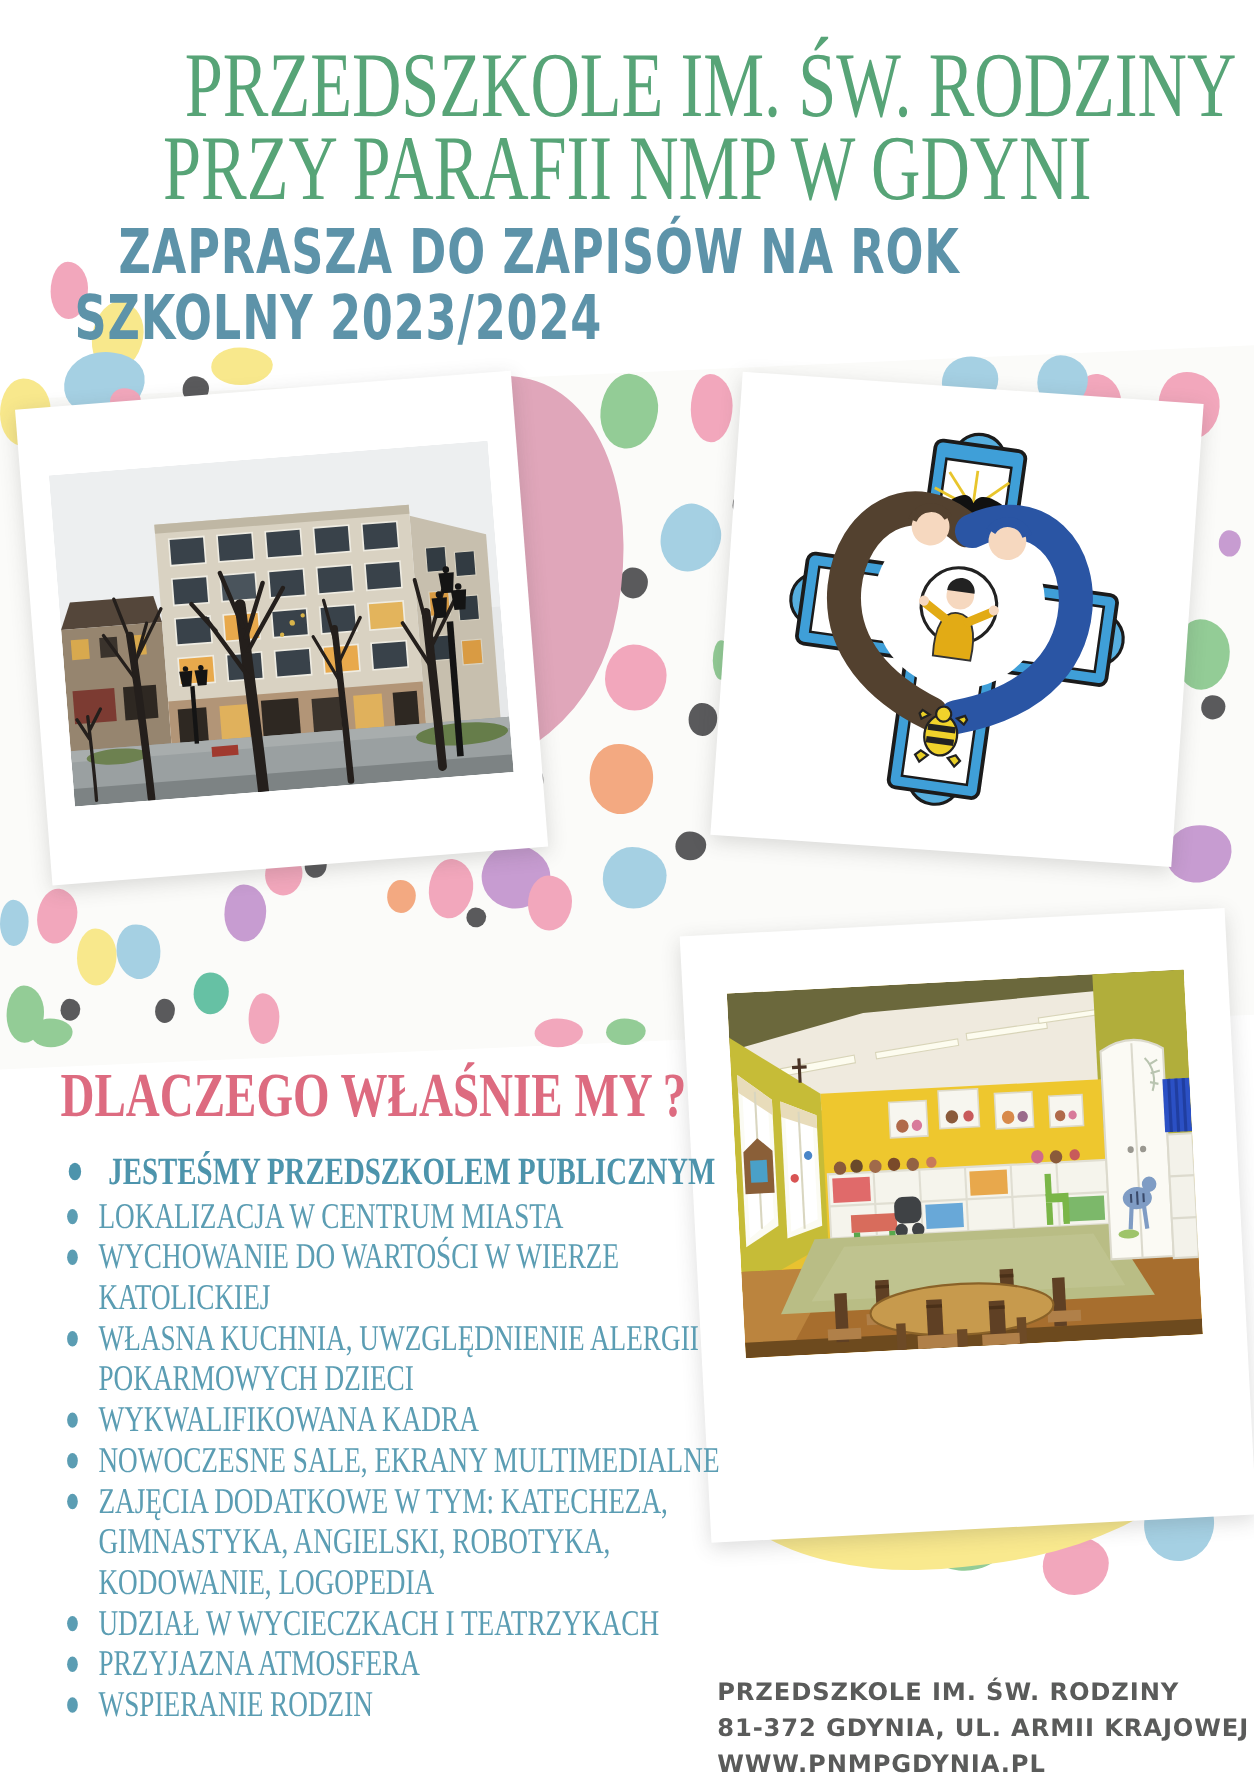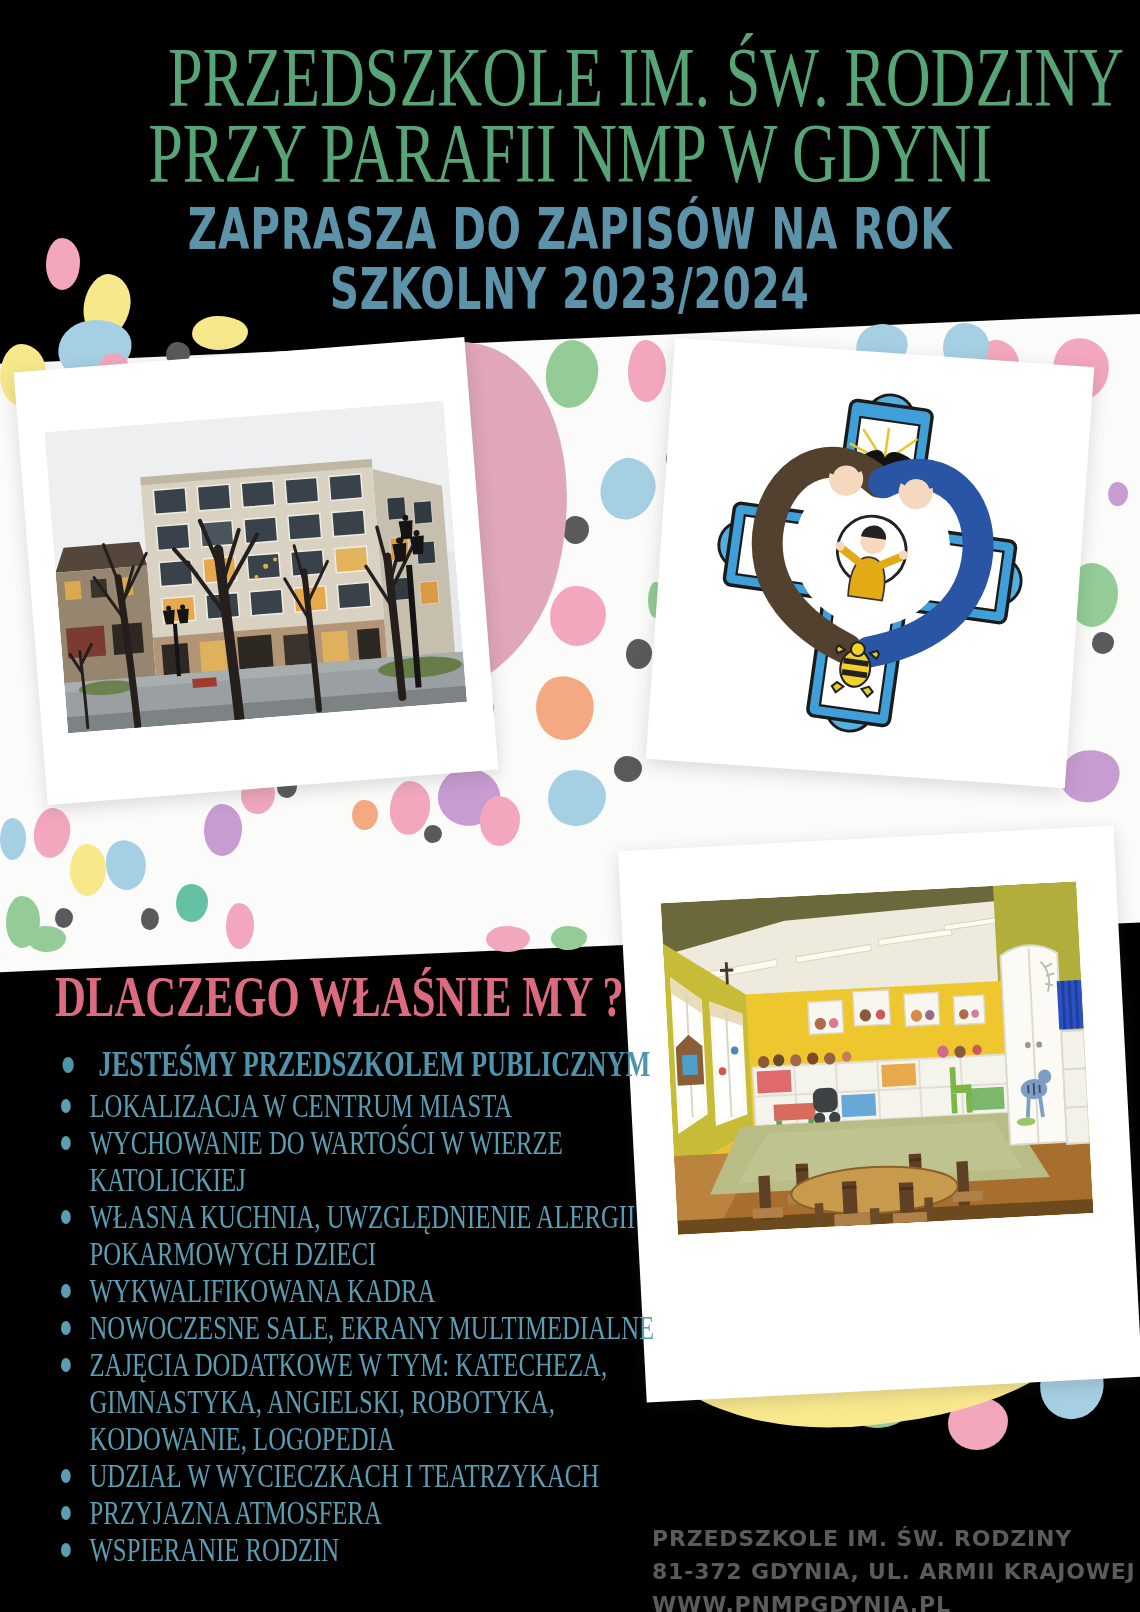--- a/index.html
+++ b/index.html
@@ -1,18 +1,18 @@
 <!DOCTYPE html>
 <html><head>
 <meta charset="utf-8">
 <style>
   html,body{margin:0;padding:0;background:#d8d8d6;}
   .poster{
     position:relative;width:1140px;height:1612px;margin:0 auto;
-    background:#000000;overflow:hidden;
+    background:#ffffff;overflow:hidden;
     font-family:"Liberation Serif",serif;
   }
   
   .confetti-band{
     position:absolute;left:-70px;top:338px;width:1330px;height:608px;
     background:#fbfbf9;transform:rotate(-2.5deg);z-index:1;
   }
   .dots-layer{position:absolute;inset:0;z-index:2;}
   .dot{position:absolute;border-radius:46% 54% 52% 48%/52% 46% 54% 48%;}
   .blob-rose{
@@ -25,21 +25,21 @@
     background:#f9e98e;border-radius:55% 45% 50% 50%/55% 50% 45% 50%;
     transform:rotate(-7deg);z-index:2;
   }
   
   .title{
     position:absolute;left:0;top:40px;width:1140px;text-align:center;z-index:5;
     color:#57a477;font-size:84px;line-height:76px;font-weight:400;
   }
   .title .squeeze{display:inline-block;transform:scaleX(0.74);transform-origin:50% 50%;white-space:nowrap;}
   .subtitle{
-    position:absolute;left:0;top:200px;width:1140px;text-align:center;z-index:5;
+    position:absolute;left:0;top:200px;width:1140px;z-index:5;
     color:#5d93a9;font-family:"DejaVu Sans",sans-serif;font-weight:bold;
     font-size:52px;line-height:60px;letter-spacing:1px;
   }
   .subtitle .squeeze{display:inline-block;transform:scaleX(0.78) scaleY(1.08);transform-origin:50% 50%;white-space:nowrap;}
   
   .card{position:absolute;background:#ffffff;box-shadow:0 5px 18px rgba(60,60,60,0.18);z-index:4;}
   .card-building{left:30px;top:354px;width:452px;height:434px;transform:rotate(-4.5deg);}
   .card-building .ph{position:absolute;left:26px;top:62px;width:400px;height:302px;overflow:hidden;}
   .card-logo{left:660px;top:352px;width:420px;height:422px;transform:rotate(4deg);}
   .card-logo .ph{position:absolute;left:34px;top:22px;width:352px;height:378px;}

